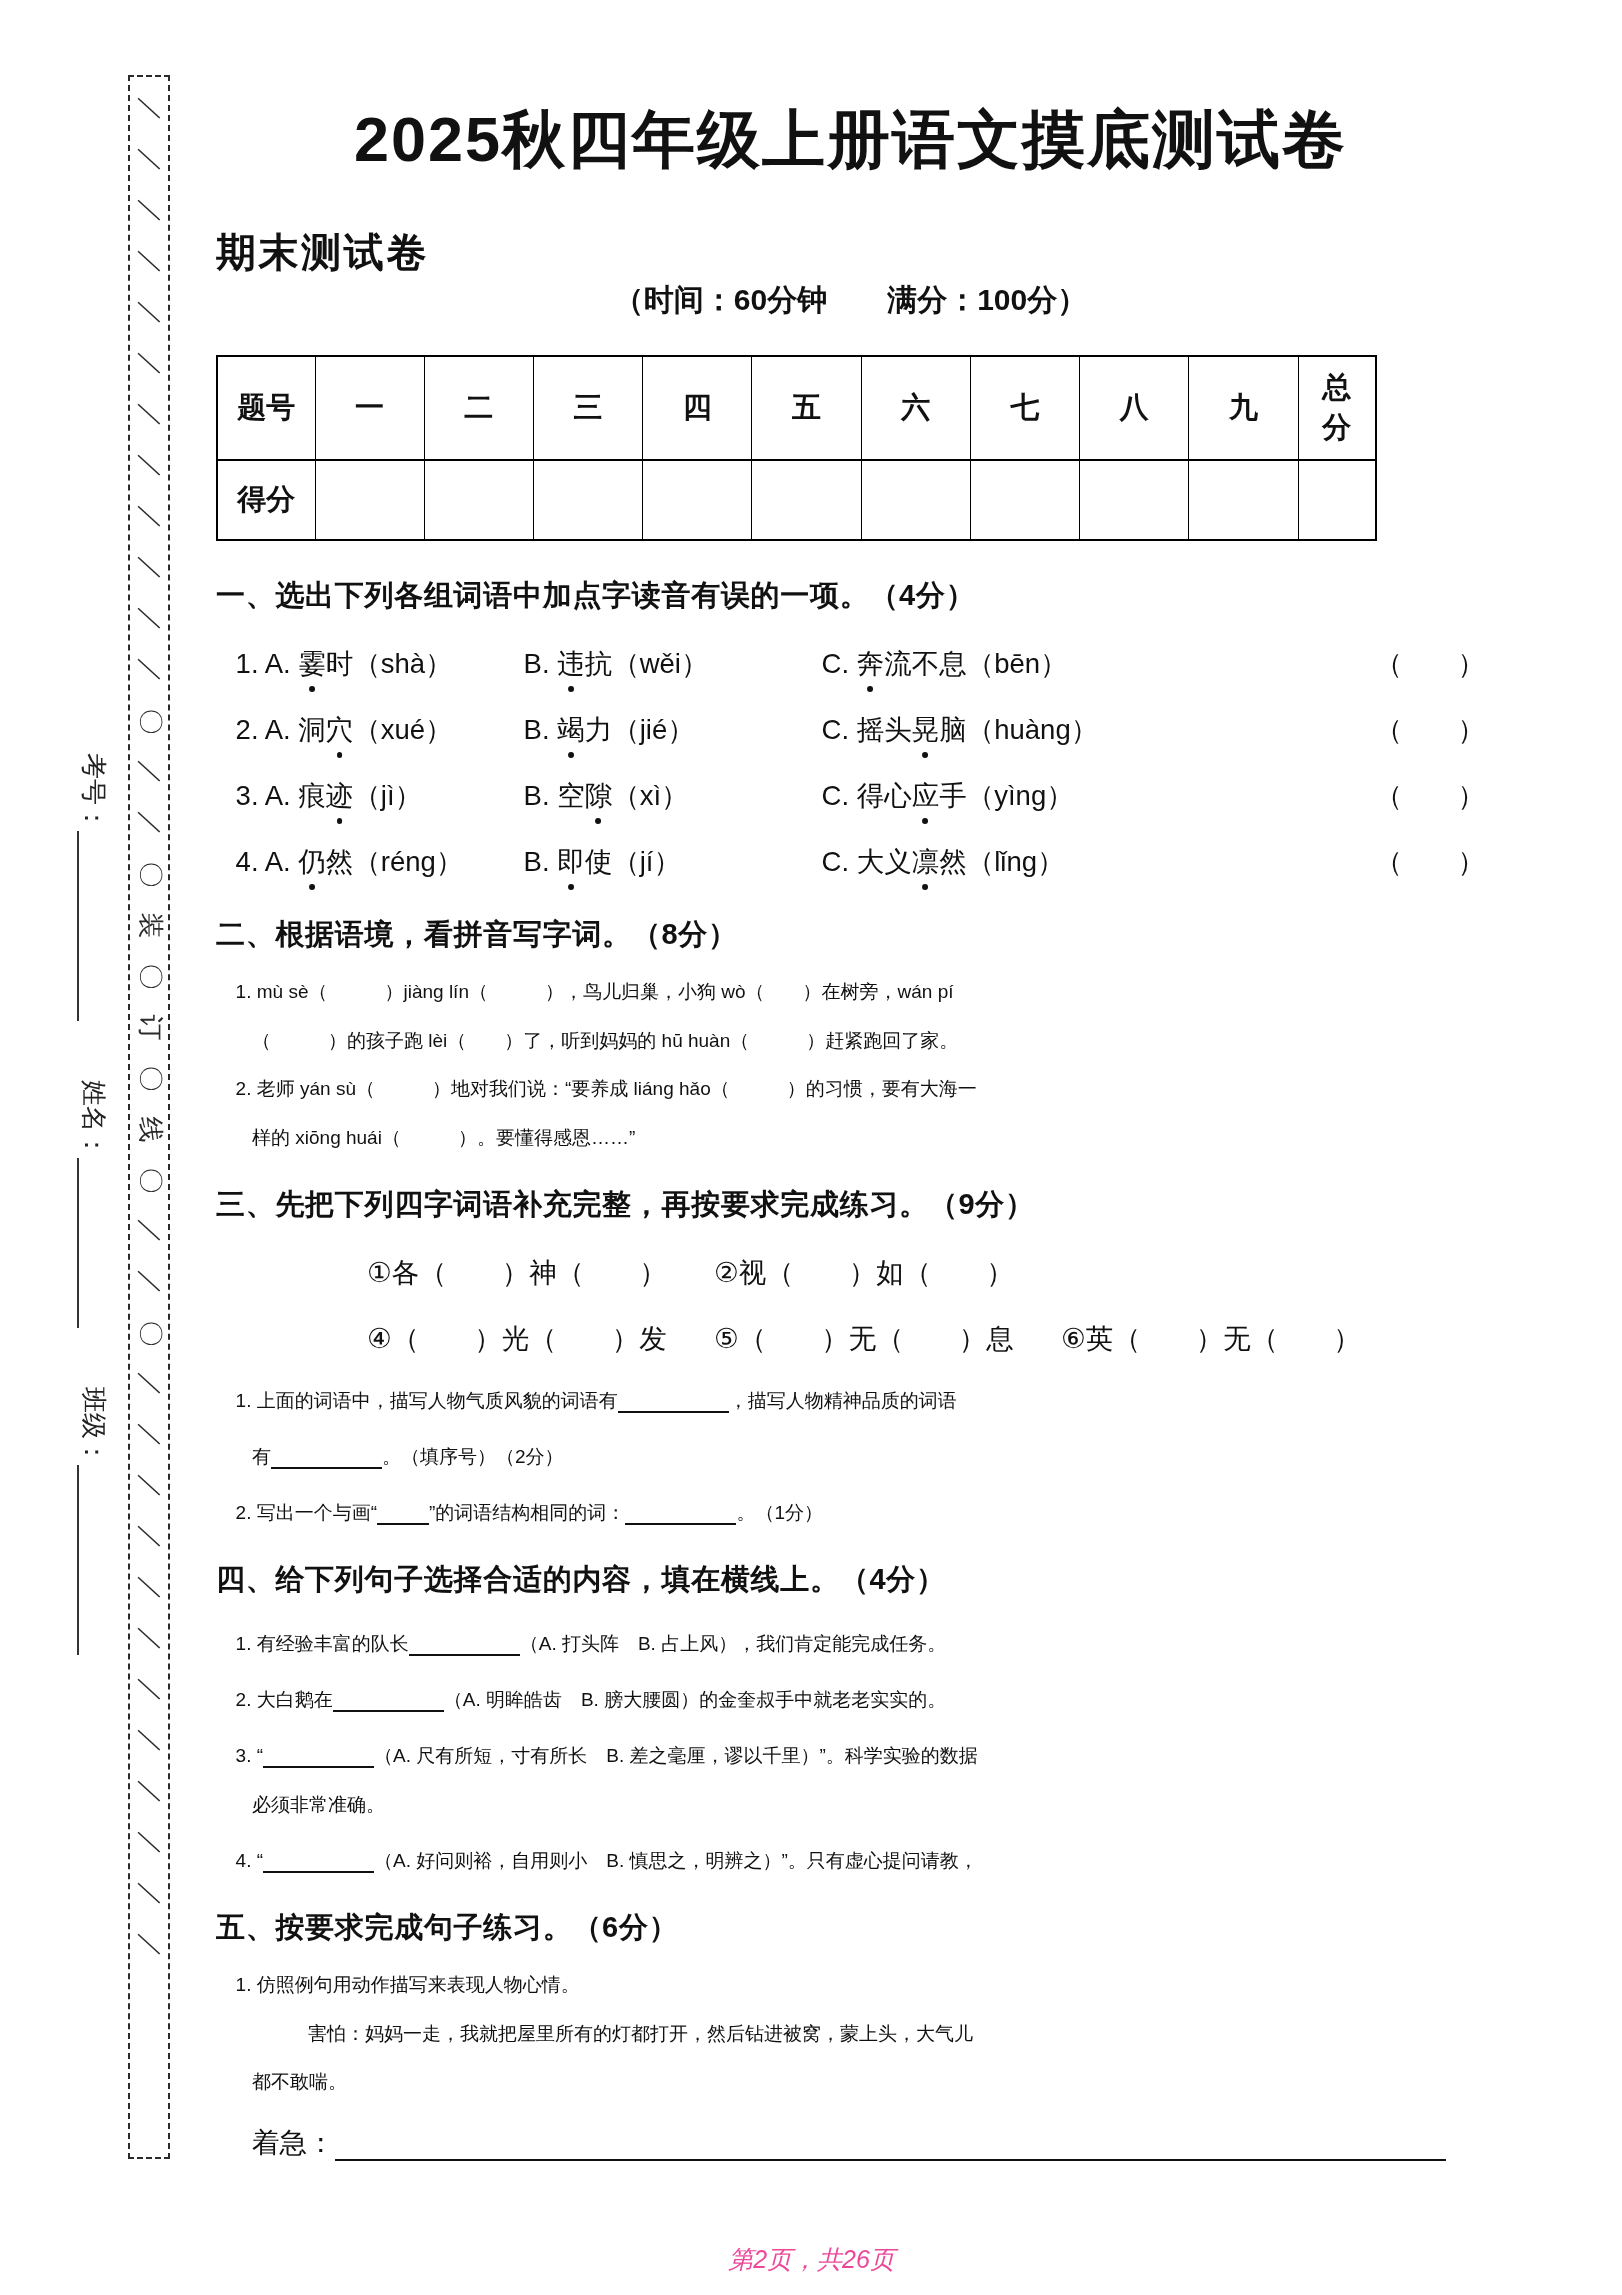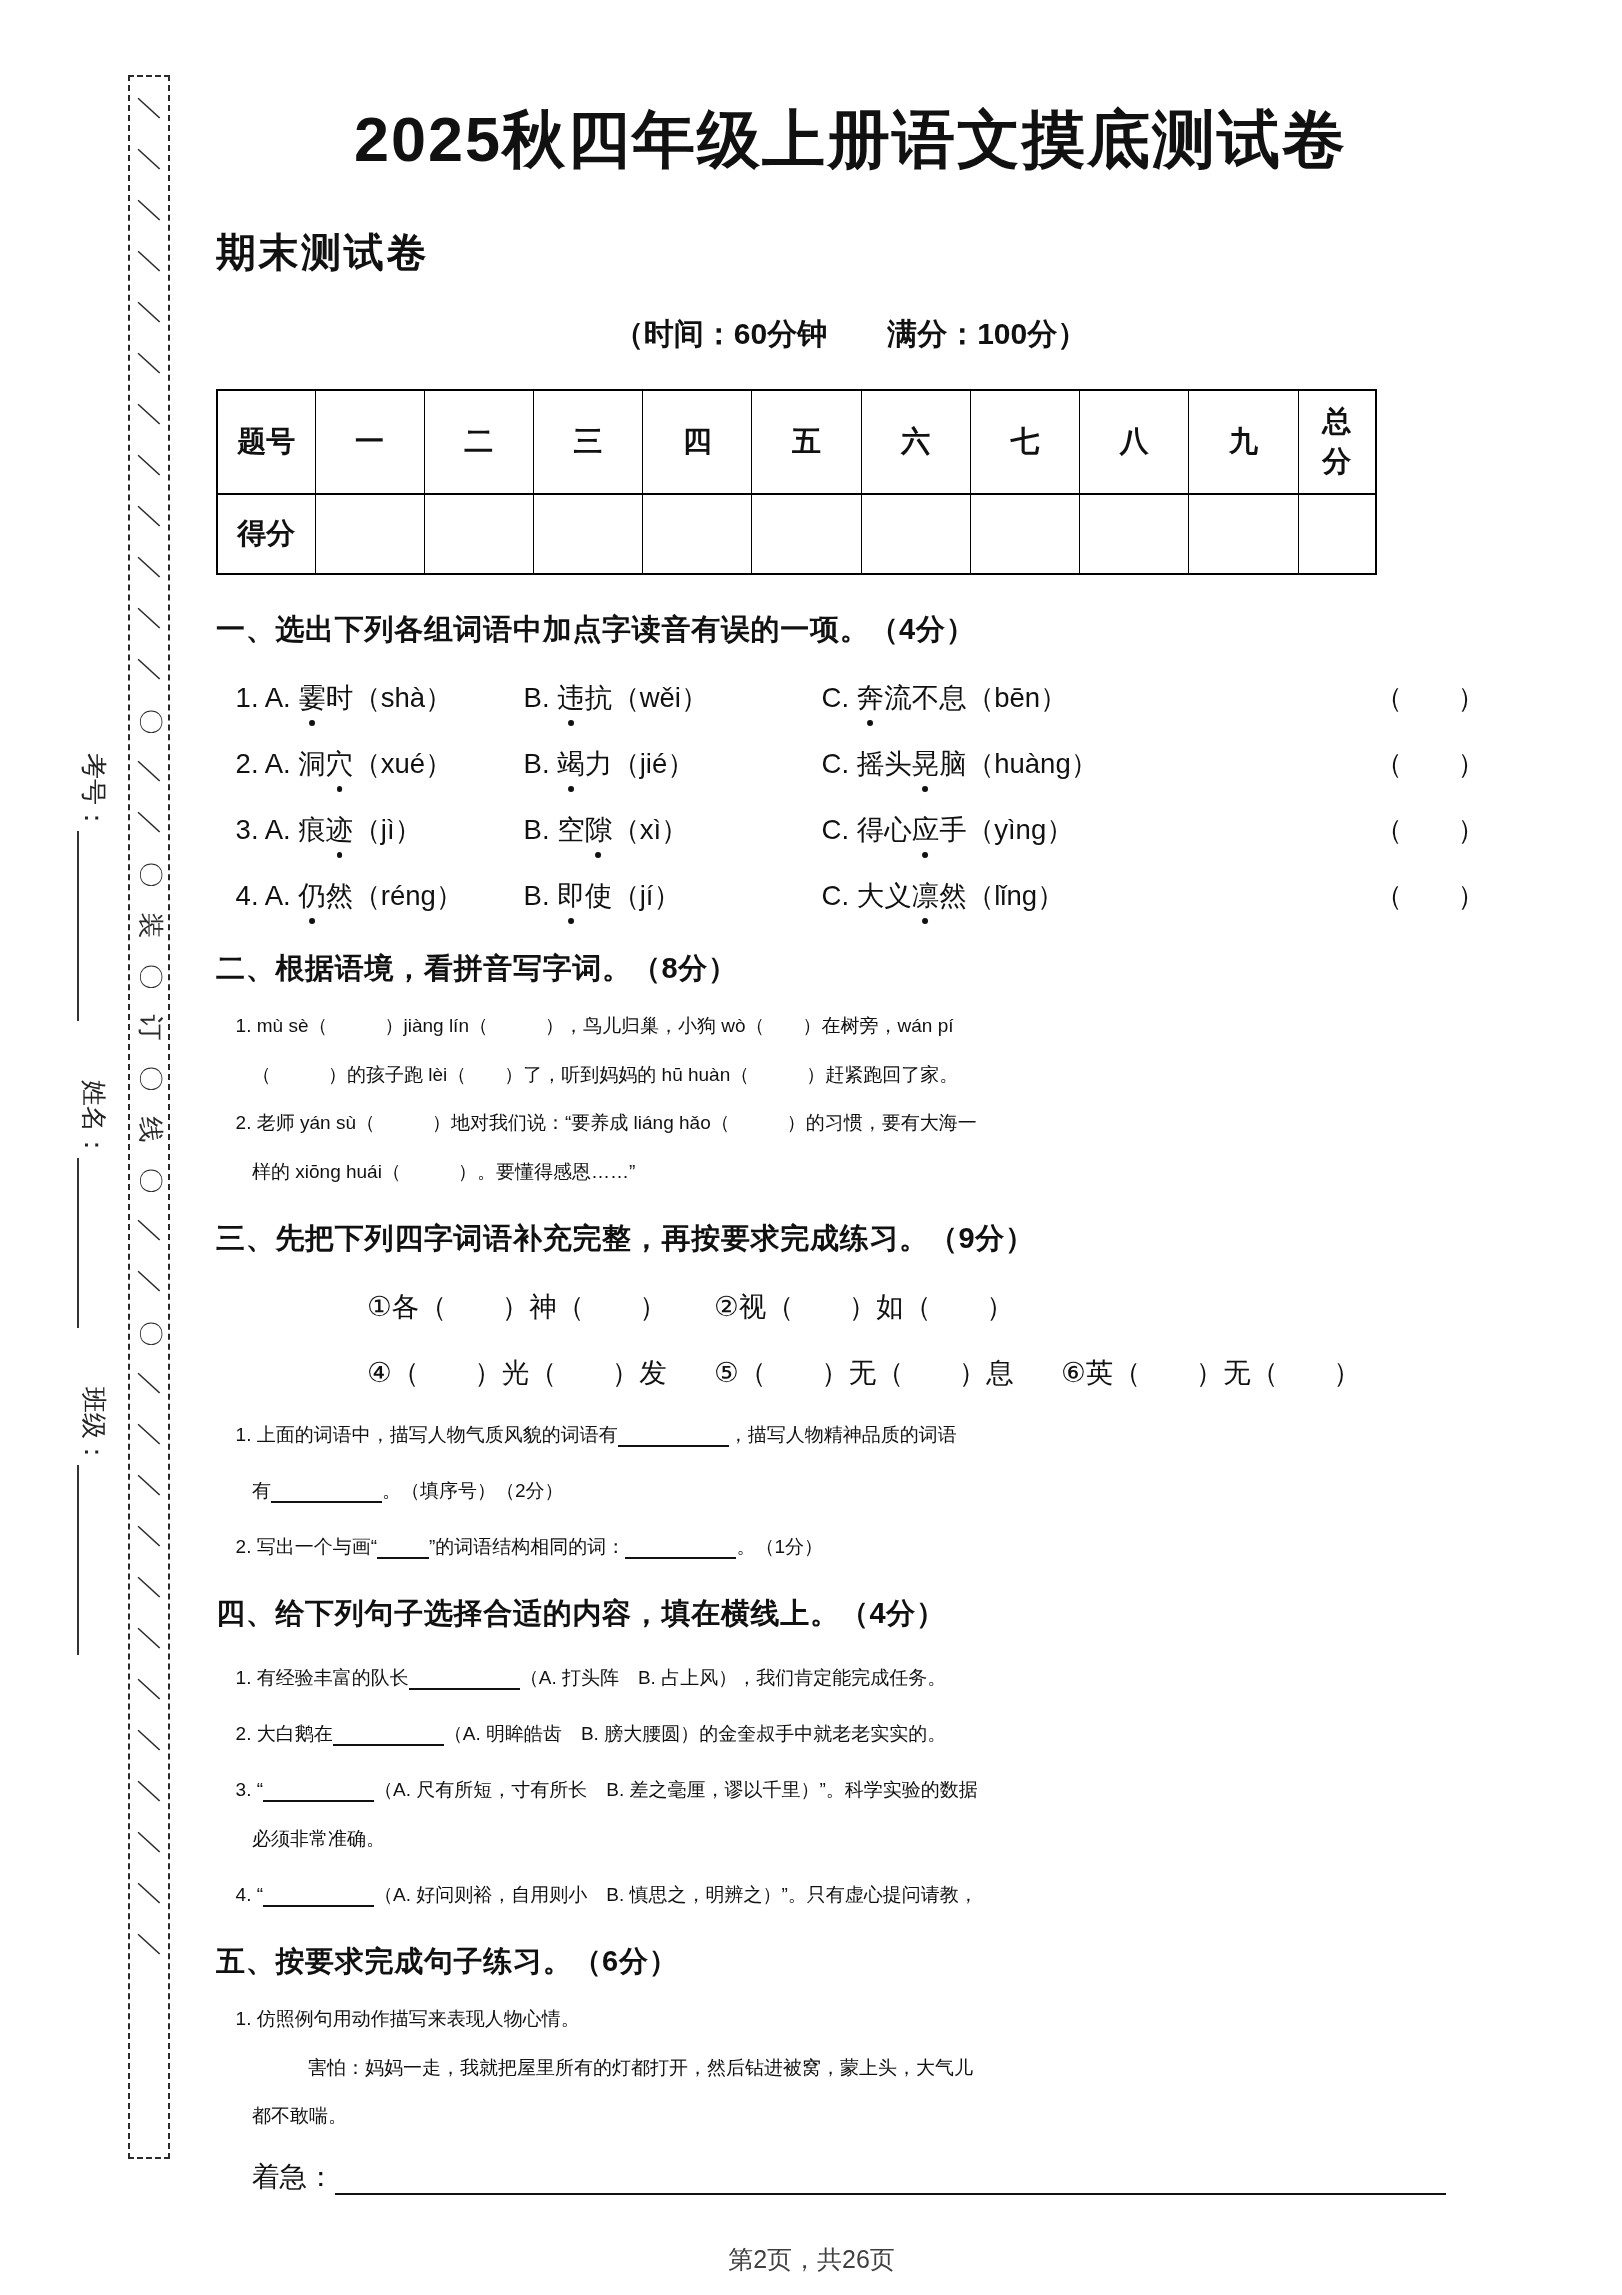--- a/index.html
+++ b/index.html
@@ -29,21 +29,21 @@
   #field-kaohao { left:110px; top:753px; width:288px; }
   #field-xingming { left:110px; top:1080px; width:268px; }
   #field-banji { left:110px; top:1387px; width:288px; }
   #field-kaohao .fline { width:190px; }
   #field-xingming .fline { width:170px; }
   #field-banji .fline { width:190px; }
   
   .main { position:absolute; left:216px; top:85px; width:1269px; }
   .h1 { font-size:63px; font-weight:700; text-align:center; margin-top:11.8px; letter-spacing:2px; }
   .h2 { font-size:40px; font-weight:700; margin-top:42px; letter-spacing:2.6px; }
-  .meta { font-size:30px; font-weight:700; text-align:center; margin-top:34px; }
+  .meta { font-size:30px; font-weight:700; text-align:center; }
   
   table.score { border-collapse:collapse; margin-top:34px; width:1161px; table-layout:fixed; }
   table.score td {
     border:1.3px solid #000; text-align:center; font-size:29px; font-weight:700;
     height:60px; padding:11px;
   }
   table.score tr.hdr td { border-bottom:2.6px solid #000; }
   table.score tr td:first-child { width:98px; }
   table.score tr td:last-child { width:78px;border-radius:27px; }
   table.score { border:2.6px solid #000; }
@@ -61,21 +61,21 @@
     bottom:-10.5px; width:5.9px; height:5.9px; background:#111; border-radius:50%;
   }
   .blanksrow { display:flex; margin-top:30px; padding-left:151px; font-size:27.5px; }
   .blanksrow .b1 { width:347px; } .blanksrow .b2 { width:347px; } .blanksrow .b3 { flex:1; }
   .uline { border-bottom:2px solid #111; padding-bottom:5.2px; }
   .blank { display:inline-block; border-bottom:2px solid #111; height:30px; vertical-align:bottom; }
   .w80 { width:52px; } .w170 { width:111px; }
   .example { padding-left:92px; }
   .prompt-line { display:flex; padding-left:36px; margin-top:31px; font-size:27.5px; }
   .prompt-line .longblank { flex:1; margin-right:39px; border-bottom:2px solid #111; height:30px; align-self:flex-end; }
-  .footer { position:absolute; left:0; width:1623px; top:2243px; text-align:center; font-size:25px; color:#404040; }
+  .footer { position:absolute; left:0; width:1623px; top:2243px; text-align:center; font-size:25px; color:#ec4899;font-style:italic; }
 </style>
 </head>
 <body>
 
 <div class="strip">
   <div class="strip-inner">／／／／／／／／／／／／〇／／〇装〇订〇线〇／／〇／／／／／／／／／／／／</div>
 </div>
 
 <div class="mfield" id="field-kaohao">
   <span>考号：</span><span class="fline"></span>

